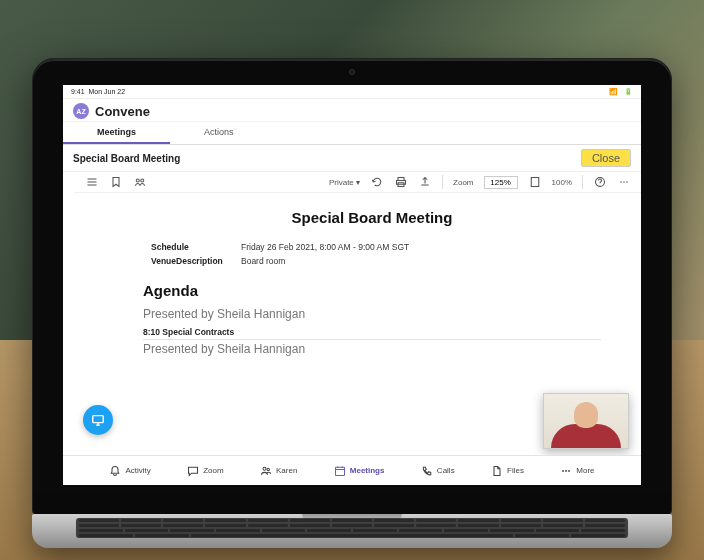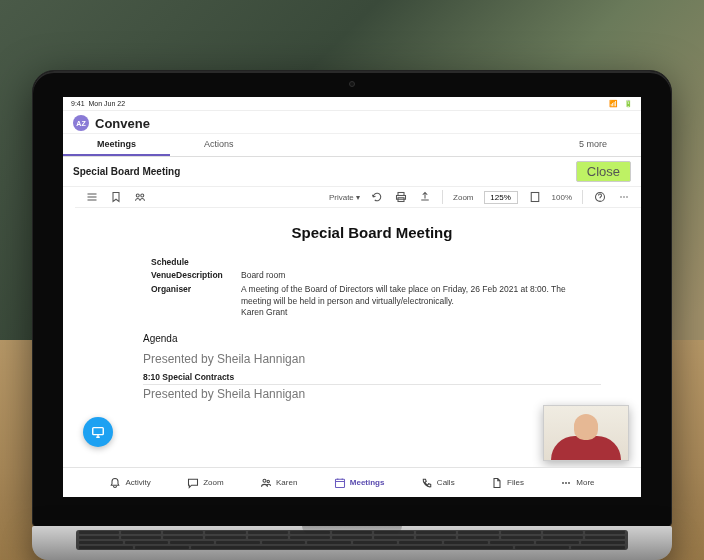--- a/index.html
+++ b/index.html
@@ -9,21 +9,21 @@
     background: linear-gradient(135deg, #4a5a48 0%, #3a4a3a 30%, #6a7a5a 50%, #a0906a 80%);
     position: relative;
   }
   .desk {
     position: absolute; left: 0; right: 0; bottom: 0; height: 220px;
     background: linear-gradient(180deg, #b89968 0%, #a88858 60%, #987848 100%);
   }
   .laptop {
     position: absolute;
     left: 50%; transform: translateX(-50%);
-    bottom: 0; width: 640px;
+    bottom: 12px; width: 640px;
   }
   .bezel {
     background: #0a0a0a;
     border-radius: 22px 22px 6px 6px;
     padding: 26px 30px 30px 30px;
     border: 1px solid #222;
     box-shadow: 0 10px 40px rgba(0,0,0,0.5), inset 0 2px 0 #2a2a2a;
     position: relative;
   }
   .camera { position:absolute; top:10px; left:50%; transform:translateX(-50%); width:6px; height:6px; border-radius:50%; background:#151515; border:1px solid #303030; }
@@ -37,33 +37,33 @@
   .statusbar .right span { margin-left:4px; }
   .appbar { display:flex; align-items:center; padding:4px 10px 2px; border-bottom:1px solid #f0f0f0; }
   .avatar-badge { width:16px; height:16px; border-radius:50%; background:#8a7bd6; color:#fff; font-size:7px; display:flex; align-items:center; justify-content:center; margin-right:6px; font-weight:600; }
   .appname { font-size:13px; font-weight:700; color:#222; }
   .tabs { display:flex; border-bottom:1px solid #ddd; }
   .tab { flex:0 0 auto; padding:5px 34px 5px; font-size:9px; color:#555; cursor:pointer; }
   .tab.active { border-bottom:2px solid #6a5bbf; color:#222; font-weight:600; }
   .tab.spacer { flex:1; }
   .titlebar { display:flex; align-items:center; padding:4px 10px; border-bottom:1px solid #eee; }
   .titlebar .title { font-size:10px; font-weight:700; }
-  .close-btn { margin-left:auto; font-size:13px; padding:2px 10px; border:1px solid #ccc; background:#bef264; color:#555; border-radius:2px; cursor:pointer; }
+  .close-btn { margin-left:auto; font-size:11px; padding:2px 10px; border:1px solid #ccc; background:#fde047; color:#555; border-radius:2px; cursor:pointer; }
   .toolbar { display:flex; align-items:center; gap:10px; padding:3px 10px; border-bottom:1px solid #eee; color:#555;margin-left:12px; }
   .tbicon { width:14px; height:14px; display:inline-flex; align-items:center; justify-content:center; cursor:pointer; }
   .tbicon svg { width:12px; height:12px; stroke:#555; fill:none; stroke-width:1.4; }
   .toolbar .flex { flex:1; }
   .toolbar .label { font-size:8px; }
   .zoom-input { width:34px; font-size:8px; border:1px solid #ccc; text-align:center; padding:1px 0; }
   .content { padding:10px 40px 4px 80px; position:relative; height:260px; overflow:hidden; }
   .content h1 { text-align:center; font-size:15px; font-weight:700; margin:6px 0 16px; color:#111; }
   .row { display:flex; margin:3px 8px; }
   .row .k { width:90px; font-size:8.5px; font-weight:700; color:#222; }
   .row .v { flex:1; font-size:8.5px; color:#333; line-height:1.35; }
-  .agenda-h { font-size:10px; font-weight:400; margin:14px 0 8px; color:#111; }
+  .agenda-h { font-size:15px; font-weight:700; margin:14px 0 8px; color:#111; }
   .agenda-item { margin:6px 0; }
   .agenda-item .t { font-size:8.5px; font-weight:600; color:#222; border-bottom:1px solid #e4e4e4; padding-bottom:2px; }
   .agenda-item .p { font-size:12px; color:#777; margin-top:2px; }
   .fab { position:absolute; left:20px; bottom:50px; width:30px; height:30px; border-radius:50%; background:#1da1f2; display:flex; align-items:center; justify-content:center; cursor:pointer; box-shadow:0 2px 6px rgba(0,0,0,0.25); }
   .fab svg { width:14px; height:14px; stroke:#fff; fill:none; stroke-width:1.6; }
   .video-pip { position:absolute; right:12px; bottom:36px; width:86px; height:56px; background:#e8e2d8; border:1px solid #ccc; box-shadow:0 3px 10px rgba(0,0,0,0.3); overflow:hidden; }
   .video-pip .bg { position:absolute; inset:0; background:linear-gradient(#f0ece2,#e4ddd0); }
   .video-pip .person { position:absolute; left:50%; bottom:0; transform:translateX(-50%); width:70px; height:46px; }
   .video-pip .body { position:absolute; bottom:0; left:50%; transform:translateX(-50%); width:70px; height:24px; background:#a83038; border-radius:34px 34px 0 0; }
   .video-pip .head { position:absolute; bottom:20px; left:50%; transform:translateX(-50%); width:24px; height:26px; background:#e6b894; border-radius:12px 12px 10px 10px; }
@@ -105,21 +105,20 @@
 
         <div class="appbar">
           <div class="avatar-badge">AZ</div>
           <div class="appname">Convene</div>
         </div>
 
         <div class="tabs">
           <div class="tab active">Meetings</div>
           <div class="tab">Actions</div>
           <div class="tab spacer"></div>
-          <div class="tab">5 more</div>
         </div>
 
         <div class="titlebar">
           <div class="title">Special Board Meeting</div>
           <button class="close-btn">Close</button>
         </div>
 
         <div class="toolbar">
           <span class="tbicon">
               <svg viewBox="0 0 16 16">
@@ -179,28 +178,25 @@
                 <circle cx="8" cy="8" r="1" fill="#555" stroke="none"></circle>
                 <circle cx="12" cy="8" r="1" fill="#555" stroke="none"></circle>
               </svg>
             </span>
         </div>
 
         <div class="content">
           <h1>Special Board Meeting</h1>
           <div class="row">
               <div class="k">Schedule</div>
+              <div class="v">Friday 26 Feb 2021, 8:00 AM - 9:00 AM SGT</div>
             </div>
           <div class="row">
               <div class="k">VenueDescription</div>
               <div class="v">Board room</div>
-            </div>
-          <div class="row">
-              <div class="k">Organiser</div>
-              <div class="v"><span>A meeting of the Board of Directors will take place on Friday, 26 Feb 2021 at 8:00. The meeting will be held in person and virtually/electronically.</span><br><span>Karen Grant</span></div>
             </div>
           <div class="agenda-h">Agenda</div>
           <div class="agenda-item">
             <div class="p">Presented by Sheila Hannigan</div>
           </div>
           <div class="agenda-item">
             <div class="t">8:10 Special Contracts</div>
             <div class="p">Presented by Sheila Hannigan</div>
           </div>
         </div>

